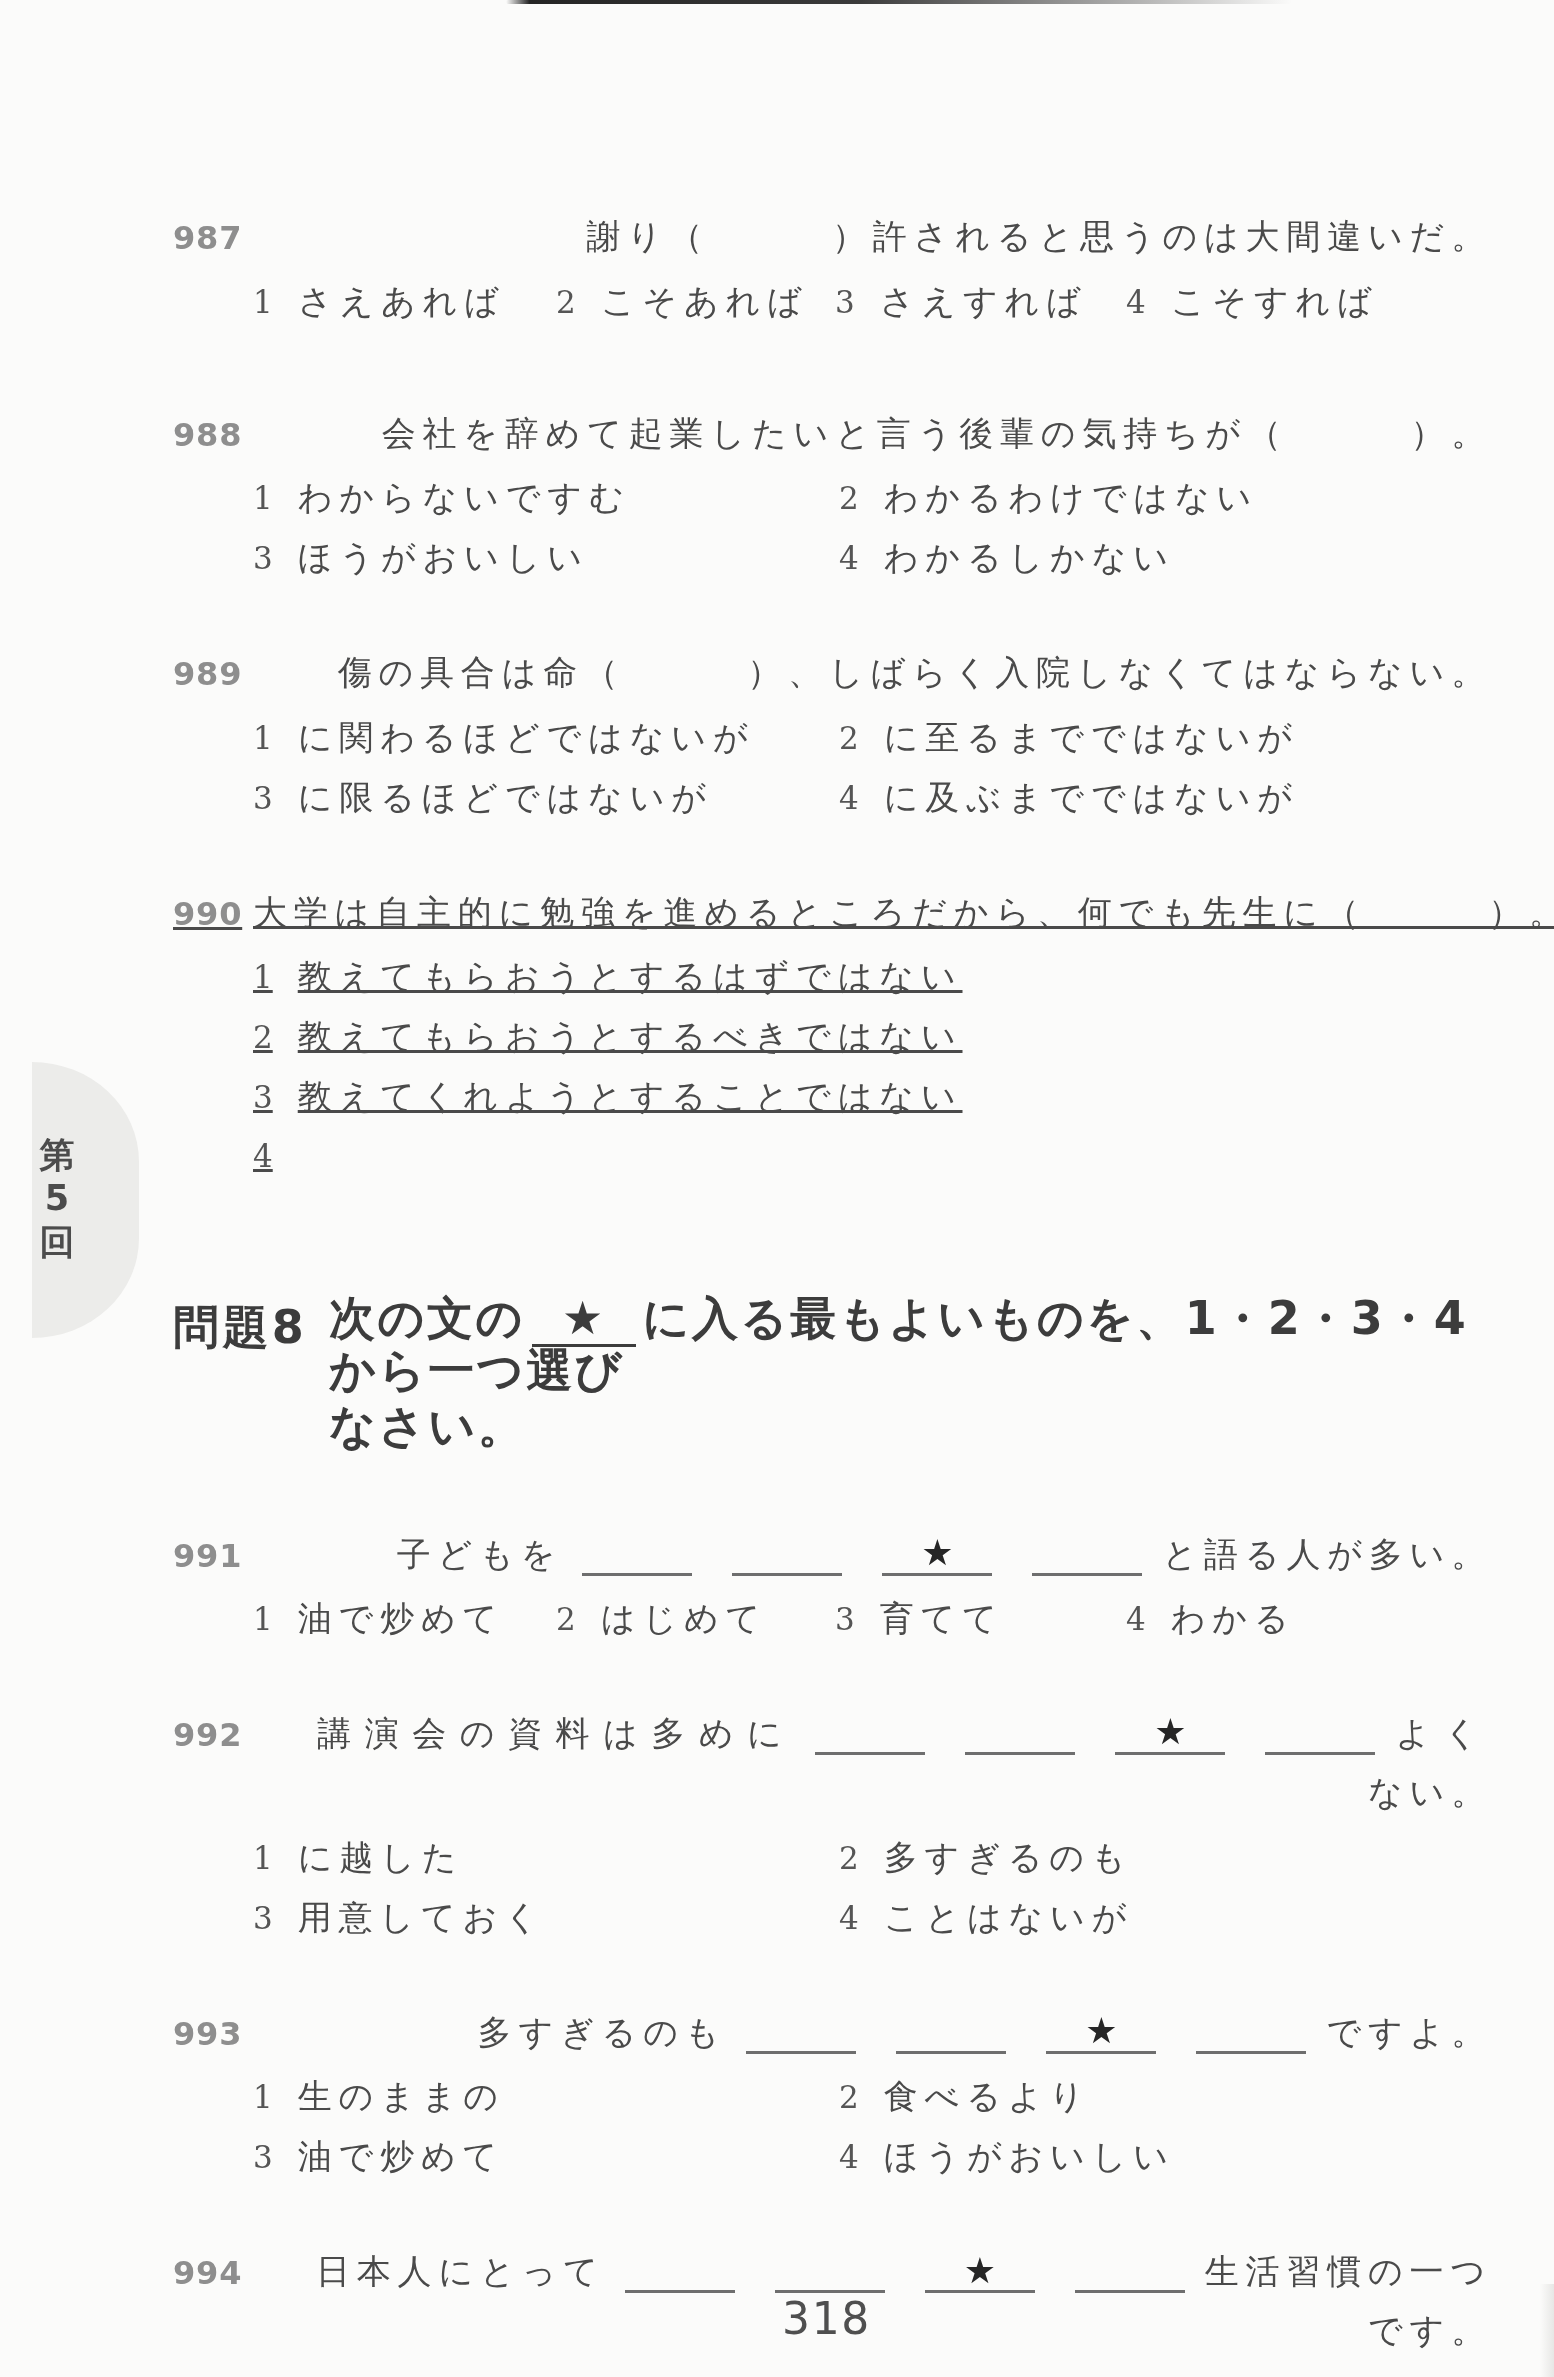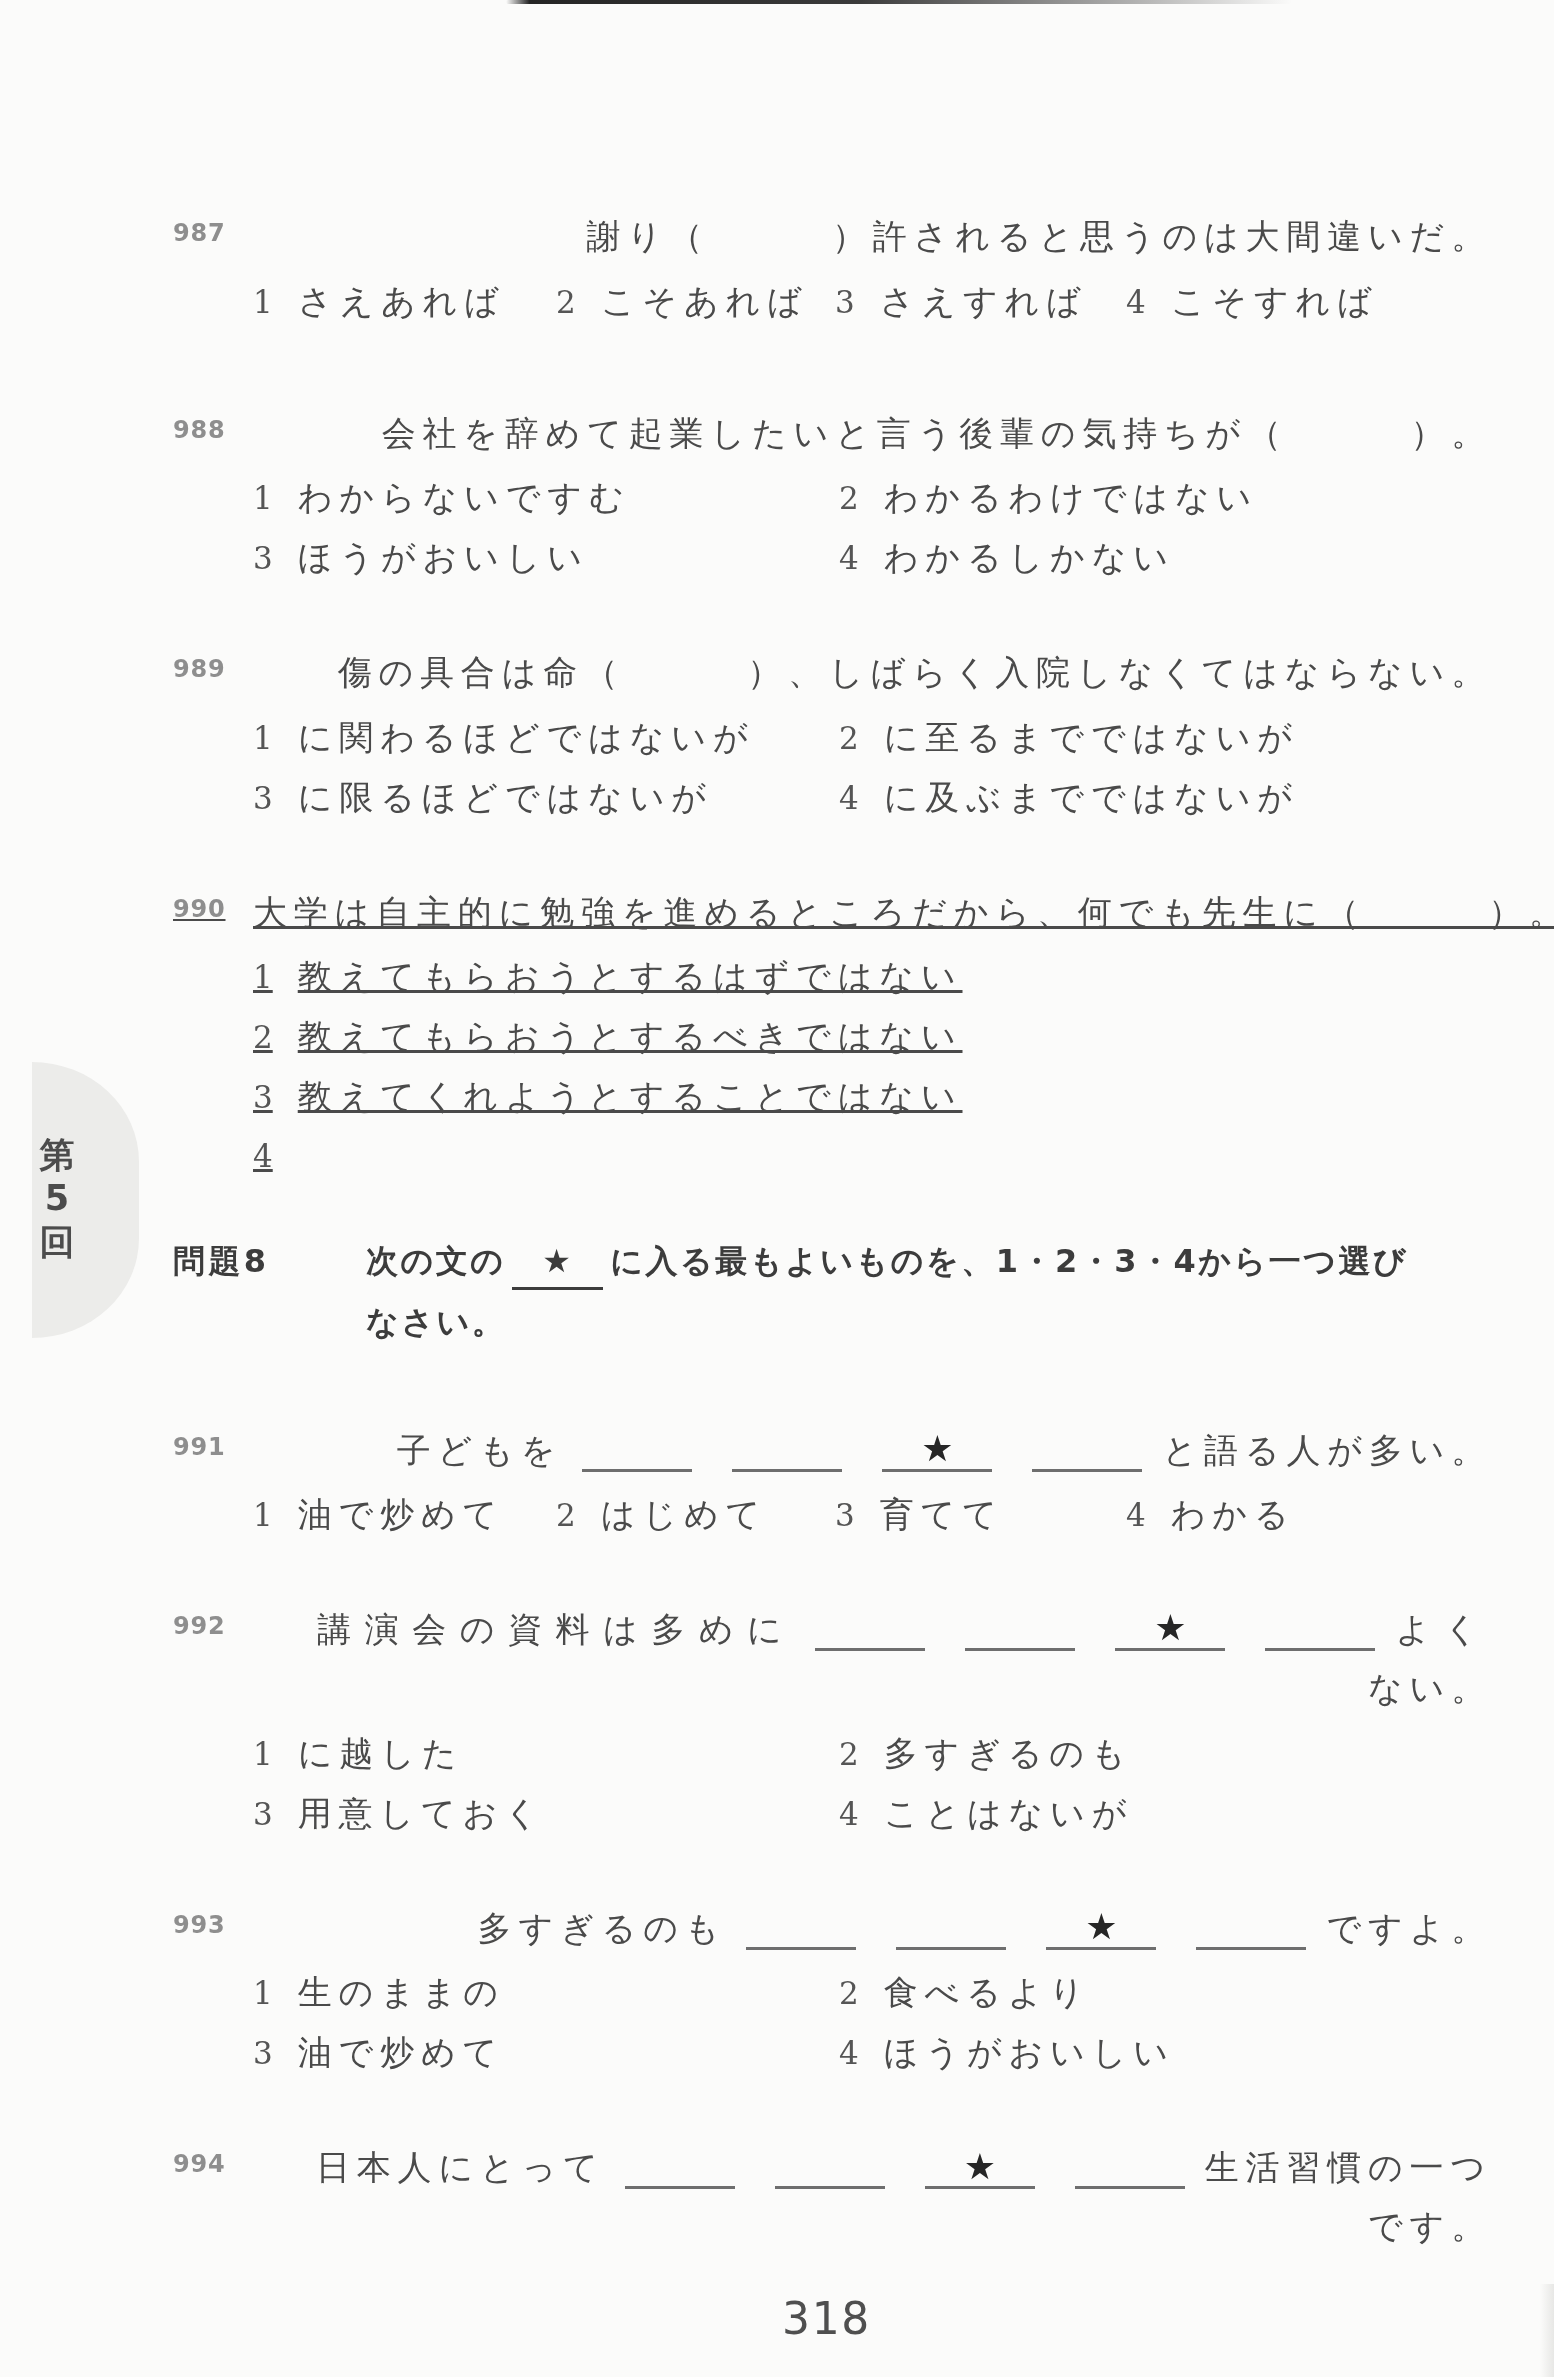--- a/index.html
+++ b/index.html
@@ -33,21 +33,21 @@
   }
   
   .content{position:absolute;left:173px;top:213px;width:1319px;}
   .q{display:flex;margin-bottom:69px;}
   .q:last-child{margin-bottom:0;}
   .q-987{margin-bottom:86px;}
   .q-990{margin-bottom:0;text-decoration:underline;}
   .qnum{
     flex:0 0 80px;
     font-family:"DejaVu Sans","Liberation Sans",sans-serif;
-    font-weight:700;font-size:24px;letter-spacing:0.8px;color:#8e8e8e;
+    font-weight:700;font-size:32px;letter-spacing:0.8px;color:#8e8e8e;
     padding-top:6px;
   }
   .qbody{flex:1;min-width:0;text-align:right;}
   .stem{font-size:34px;letter-spacing:6.8px;line-height:47px;white-space:nowrap;}
   .stem .spaced{letter-spacing:13.5px;}
   .stem2{margin-top:12px;}
   .blank{
     display:inline-block;width:110px;height:37px;margin:0 20px;
     border-bottom:3.4px solid #6e6e6e;position:relative;vertical-align:-10px;
   }
@@ -57,23 +57,23 @@
     font-size:36px;line-height:1;color:#262626;letter-spacing:0;
   }
   .opts{margin-top:18.6px;font-size:34px;letter-spacing:6.8px;line-height:44px;}
   .opts.row{display:grid;grid-template-columns:303px 279px 291px auto;}
   .opts.grid2{display:grid;grid-template-columns:586px auto;row-gap:15px;}
   .opts.list{display:grid;grid-template-columns:1fr;row-gap:15px;}
   .opt{white-space:nowrap;display:flex;align-items:baseline;}
   .onum{font-size:31px;letter-spacing:0;margin-right:25px;color:#555;}
   
   .sh{
-    display:flex;margin:60px 0 81px 0;
-    font-family:"DejaVu Sans","Liberation Sans",sans-serif;
-    font-weight:700;font-size:32px;color:#3c3c3c;gap:37px;
+    display:flex;margin:117px 0 81px 0;
+    font-family:"DejaVu Sans","Liberation Sans",sans-serif;
+    font-weight:700;font-size:46px;color:#3c3c3c;
   }
   .sh-id{flex:0 0 156px;letter-spacing:3.4px;padding-top:1.7px;}
   .sh-text{letter-spacing:2.5px;line-height:47px;}
   .sh-star{
     display:inline-block;border-bottom:3.4px solid #3c3c3c;
     padding:0 30px 1.7px 30px;margin:0 6.8px;
   }
   .sh-line2{margin-top:8.5px;}
   
   .pageno{

